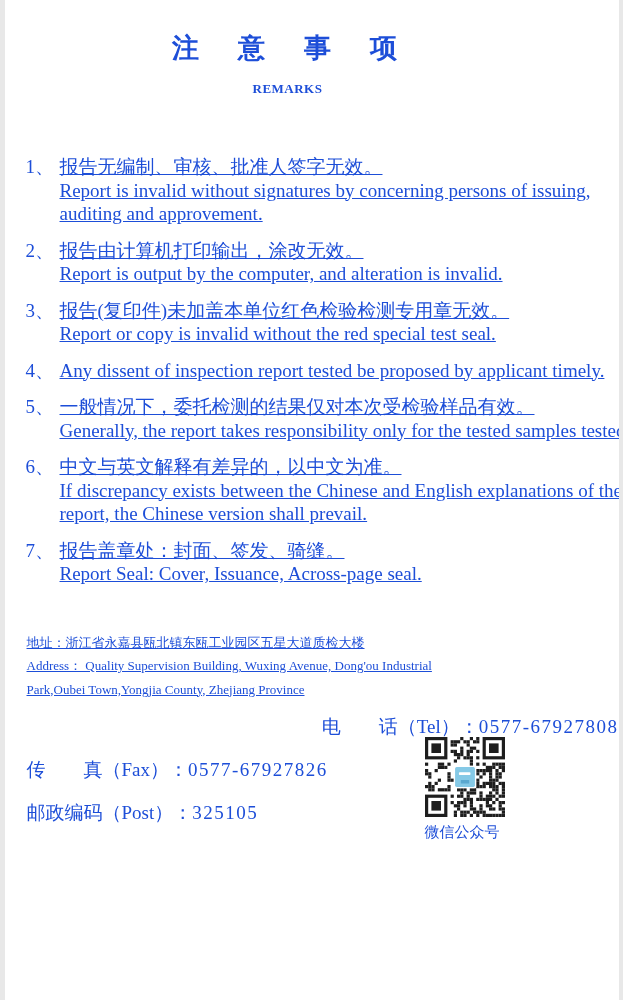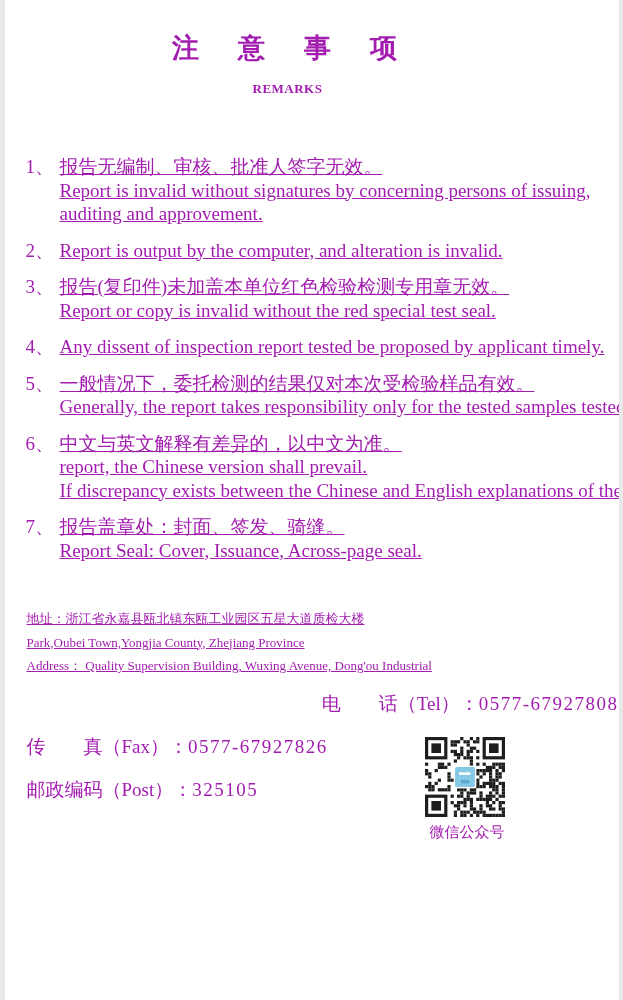--- a/index.html
+++ b/index.html
@@ -3,21 +3,21 @@
 <meta charset="utf-8">
 <style>
   * { margin: 0; padding: 0; box-sizing: border-box; }
   html, body { background: #e8e8e8; }
   .page {
     position: relative;
     width: 614px;
     height: 1000px;
     margin: 0 auto;
     background: #ffffff;
-    color: #a21caf;
+    color: #1d4ed8;
     font-family: "Liberation Serif", "DejaVu Serif", serif;
     overflow: hidden;
   }
   .title-wrap {
     padding-top: 34px;
     width: 566px;
     text-align: center;
   }
   .title-cn {
     font-size: 27px;
@@ -63,21 +63,21 @@
     white-space: nowrap;
   }
   .contact-line:first-child { margin-top: 14px; text-align: right; }
   .contact-value { letter-spacing: 1.5px; }
   .contact-line.email .contact-value { letter-spacing: 2px; }
   .qr-wrap {
     position: absolute;
     left: 420px;
     top: 737px;
     width: 80px;
-    text-align: right;
+    text-align: left;
   }
   .qr-box { width: 80px; height: 80px; }
   .qr-caption {
     margin-top: 2px;
     font-size: 15px;
     white-space: nowrap;
   }
 </style>
 </head>
 <body>
@@ -93,20 +93,21 @@
 
     <div class="item">
       <span class="item-num">1、</span>
       <div class="cn-line">报告无编制、审核、批准人签字无效。</div>
       <div class="en-line">Report is invalid without signatures by concerning persons of issuing,</div>
       <div class="en-line">auditing and approvement.</div>
     </div>
 
     <div class="item">
       <span class="item-num">2、</span>
+      <div class="cn-line">报告由计算机打印输出，涂改无效。</div>
       <div class="en-line">Report is output by the computer, and alteration is invalid.</div>
     </div>
 
     <div class="item">
       <span class="item-num">3、</span>
       <div class="cn-line">报告(复印件)未加盖本单位红色检验检测专用章无效。</div>
       <div class="en-line">Report or copy is invalid without the red special test seal.</div>
     </div>
 
     <div class="item">
@@ -116,36 +117,36 @@
 
     <div class="item">
       <span class="item-num">5、</span>
       <div class="cn-line">一般情况下，委托检测的结果仅对本次受检验样品有效。</div>
       <div class="en-line">Generally, the report takes responsibility only for the tested samples tested.</div>
     </div>
 
     <div class="item">
       <span class="item-num">6、</span>
       <div class="cn-line">中文与英文解释有差异的，以中文为准。</div>
+      <div class="en-line">If discrepancy exists between the Chinese and English explanations of the</div>
       <div class="en-line">report, the Chinese version shall prevail.</div>
-      <div class="en-line">If discrepancy exists between the Chinese and English explanations of the</div>
     </div>
 
     <div class="item">
       <span class="item-num">7、</span>
       <div class="cn-line">报告盖章处：封面、签发、骑缝。</div>
       <div class="en-line">Report Seal: Cover, Issuance, Across-page seal.</div>
     </div>
 
   </div>
 
   <div class="addr">
     <div class="cn-line">地址：浙江省永嘉县瓯北镇东瓯工业园区五星大道质检大楼</div>
+    <div class="en-line">Address：  Quality Supervision Building, Wuxing Avenue, Dong'ou Industrial</div>
     <div class="en-line">Park,Oubei Town,Yongjia County, Zhejiang Province</div>
-    <div class="en-line">Address：  Quality Supervision Building, Wuxing Avenue, Dong'ou Industrial</div>
   </div>
 
   <div class="contacts">
     <div class="contact-line">
       <span class="contact-label">电　　话（Tel）：</span><span class="contact-value">0577-67927808</span>
     </div>
     <div class="contact-line">
       <span class="contact-label">传　　真（Fax）：</span><span class="contact-value">0577-67927826</span>
     </div>
     <div class="contact-line">

